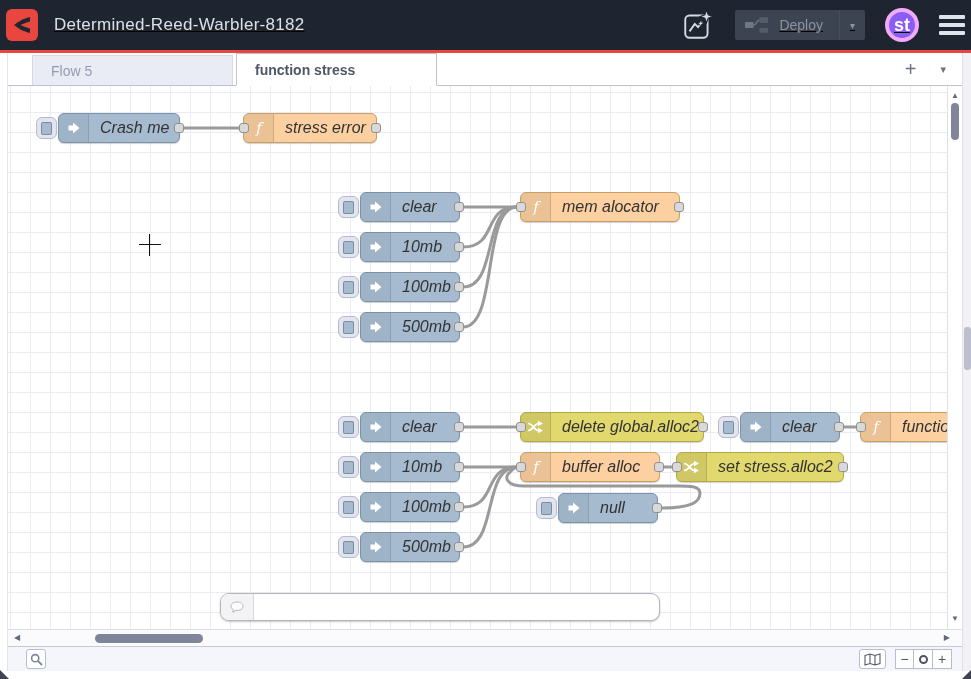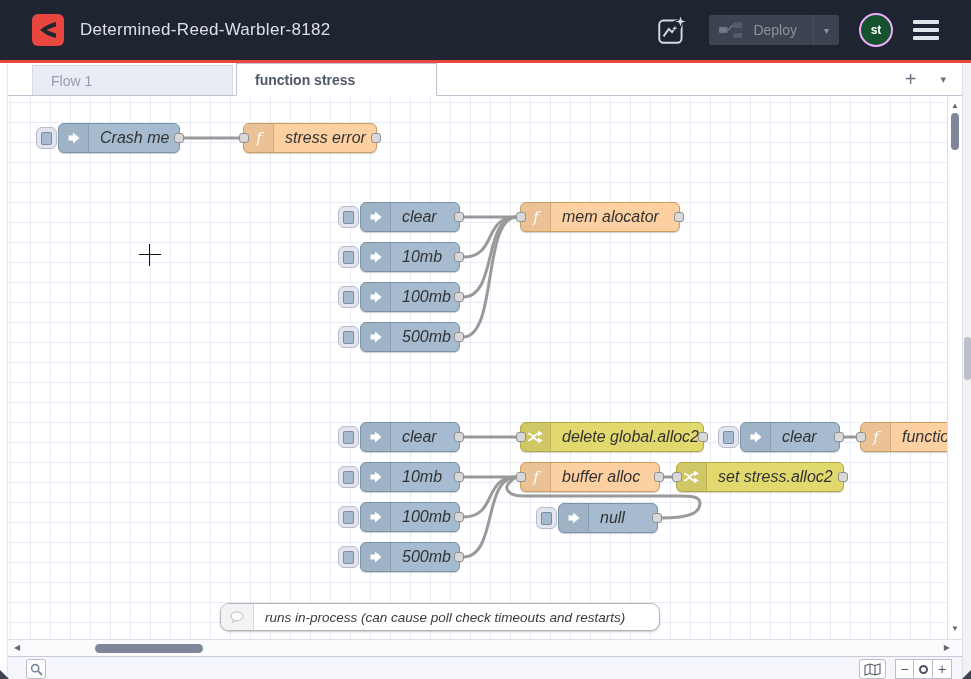--- a/index.html
+++ b/index.html
@@ -1,27 +1,27 @@
 <!DOCTYPE html>
 <html><head>
 <meta charset="utf-8">
 <style>
   html,body{margin:0;padding:0;}
   body{width:971px;height:679px;overflow:hidden;font-family:"Liberation Sans",sans-serif;background:#fff;}
   .app{position:relative;width:971px;height:679px;}
 
   
-  .header{height:60px;background:#1f2530;display:flex;align-items:center;padding:0 32px;box-sizing:border-box;}
+  .header{height:50px;background:#1f2530;display:flex;align-items:center;padding:0 6px;box-sizing:border-box;text-decoration:underline;}
   .logo{width:32px;height:32px;border-radius:6px;background:#e8463f;display:flex;align-items:center;justify-content:center;flex:none;}
   .page-title{font-size:17px;color:#dce0e6;font-weight:400;margin:0 0 0 16px;letter-spacing:.3px;white-space:nowrap;}
   .header-right{margin-left:auto;display:flex;align-items:center;gap:20px;}
   .deploy-btn{display:flex;align-items:center;background:#3c4452;height:30px;border-radius:2px;padding-left:10px;color:#8d929d;font-size:14px;cursor:default;}
   .deploy-btn .dlabel{margin:0 16px 0 9px;}
   .deploy-caret{padding:0 10px;height:30px;display:flex;align-items:center;font-size:10px;color:#8d929d;border-left:1px solid rgba(255,255,255,.06);}
-  .avatar{width:34px;height:34px;border-radius:50%;background:#14532d;border:2px solid #f0abfc;color:#fff;font-size:12px;font-weight:bold;display:flex;align-items:center;justify-content:center;box-sizing:border-box;}
+  .avatar{width:34px;height:34px;border-radius:50%;background:#8b5cf6;border:4px solid #f0abfc;color:#fff;font-size:18px;font-weight:bold;display:flex;align-items:center;justify-content:center;box-sizing:border-box;}
   .hamburger{display:flex;flex-direction:column;gap:4px;padding:4px 0;}
   .hamburger i{width:26px;height:4px;background:#dfe3ea;border-radius:1px;display:block;}
   .red-line{height:3px;background:#e8463f;}
 
   
   .workspace{display:flex;height:618px;}
   .left-rail{width:8px;background:#fff;border-right:1px solid #e3e4ec;box-sizing:border-box;}
   .main{width:954px;display:flex;flex-direction:column;}
 
   
@@ -125,21 +125,21 @@
   </div>
   <div class="red-line"></div>
 
   <div class="workspace">
     <div class="left-rail"></div>
 
     <div class="main">
 
       <div class="tab-bar">
         <div class="tab inactive">
-          <span>Flow 1</span>
+          <span>Flow 5</span>
         </div>
         <div class="tab active">
           <span>function stress</span>
         </div>
         <div class="tab-actions">
           <span class="add-flow">+</span>
           <span class="flow-menu">▾</span>
         </div>
       </div>
 
@@ -354,21 +354,20 @@
                 </div>
                 <span class="node-label">null</span>
                 <div class="port out"></div>
               </div>
               <div class="node comment" style="left: 212px; top: 507px; width: 440px; background: rgb(255, 255, 255); border-color: rgb(181, 181, 181);">
                 <div class="icon-region" style="background: rgba(0, 0, 0, 0);">
                   <svg width="16" height="15" viewBox="0 0 16 15">
                     <path d="M8 2 C4.2 2 2 3.8 2 6.2 C2 7.7 2.9 8.9 4.4 9.6 L3.8 12.2 L7 10.4 C7.3 10.4 7.6 10.5 8 10.5 C11.8 10.5 14 8.7 14 6.2 C14 3.8 11.8 2 8 2 Z" fill="#fcfcfc" stroke="#b7b7b7"></path>
                   </svg>
                 </div>
-                <span class="node-label">runs in-process (can cause poll check timeouts and restarts)</span>
               </div>
             </div>
           <div class="crosshair" id="crosshair" style="left: 131px; top: 148px;"></div>
         </div>
         <div class="vscroll">
           <div class="arrow v-up">▲</div>
           <div class="v-thumb"></div>
           <div class="arrow v-down">▼</div>
         </div>
       </div>

